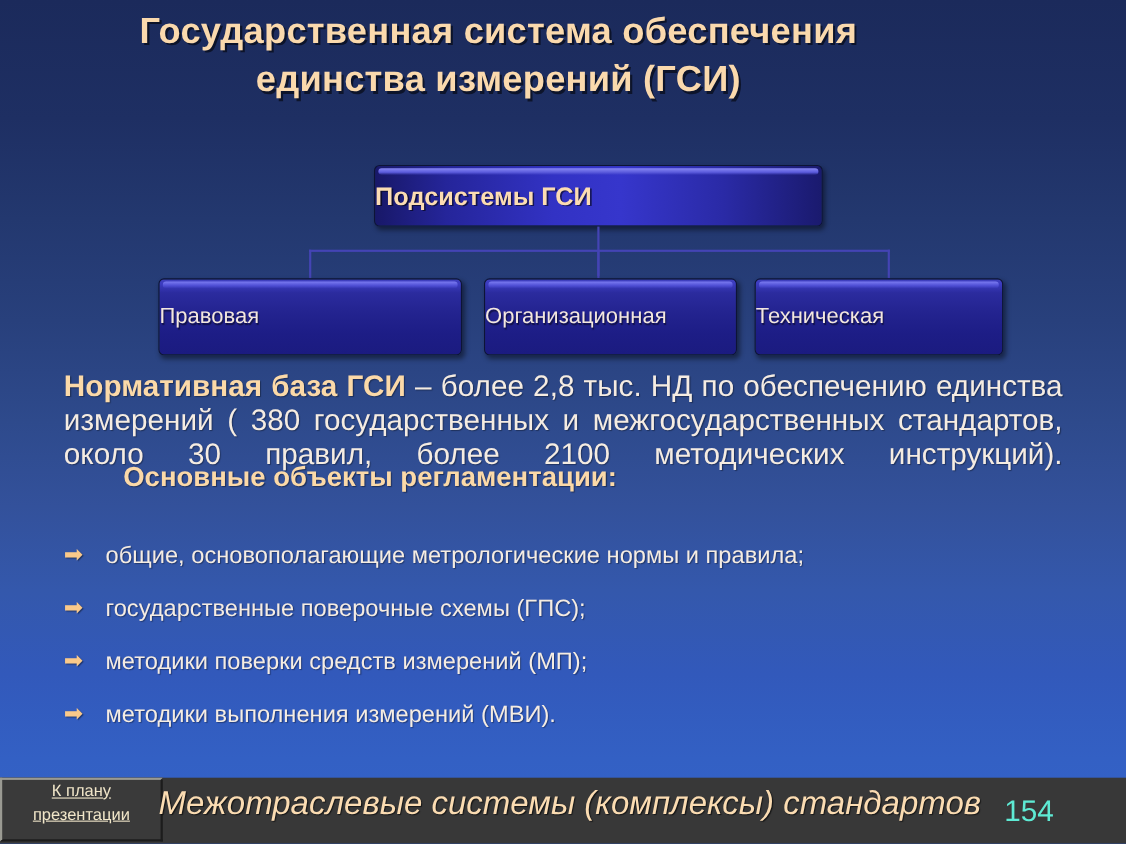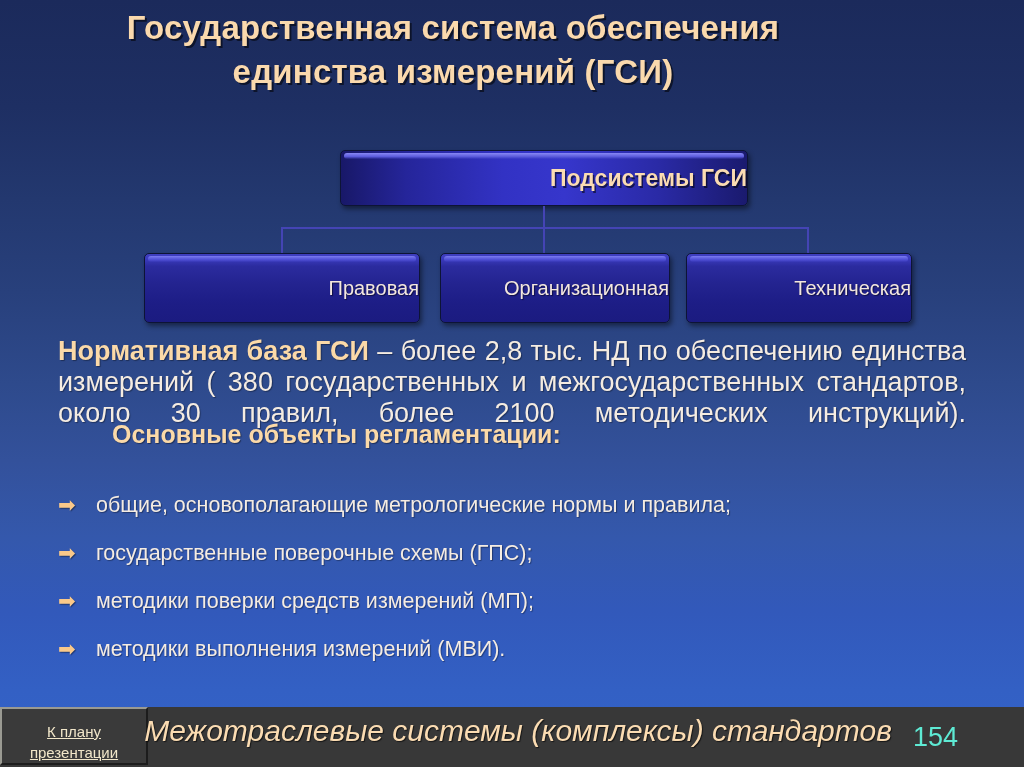--- a/index.html
+++ b/index.html
@@ -65,21 +65,21 @@
     box-shadow: 2px 3px 5px rgba(0,0,0,0.45);
     background: linear-gradient(to bottom,
         #3f3fbe 0%,
         #3c3cc0 6%,
         #2b2b9e 18%,
         #23238f 45%,
         #1d1d86 72%,
         #1b1b80 100%);
     display: flex;
     align-items: center;
-    justify-content: flex-end;
+    justify-content: flex-start;
     overflow: hidden;
   }
   .node::before {
     content: "";
     position: absolute;
     left: 3px;
     right: 3px;
     top: 2px;
     height: 6px;
     border-radius: 3px;
@@ -216,21 +216,21 @@
     height: 58px;
     background: #3a3a3a;
     border-top: 2px solid #9a9a92;
     border-left: 2px solid #9a9a92;
     border-right: 2px solid #1c1c1c;
     border-bottom: 2px solid #1c1c1c;
     box-sizing: border-box;
     display: flex;
     flex-direction: column;
     align-items: center;
-    justify-content: flex-end;
+    justify-content: flex-start;
     cursor: pointer;
   }
   .plan-line {
     font-size: 15px;
     line-height: 21px;
     color: #f1e6c9;
     text-decoration: underline;
     white-space: nowrap;
   }
 

